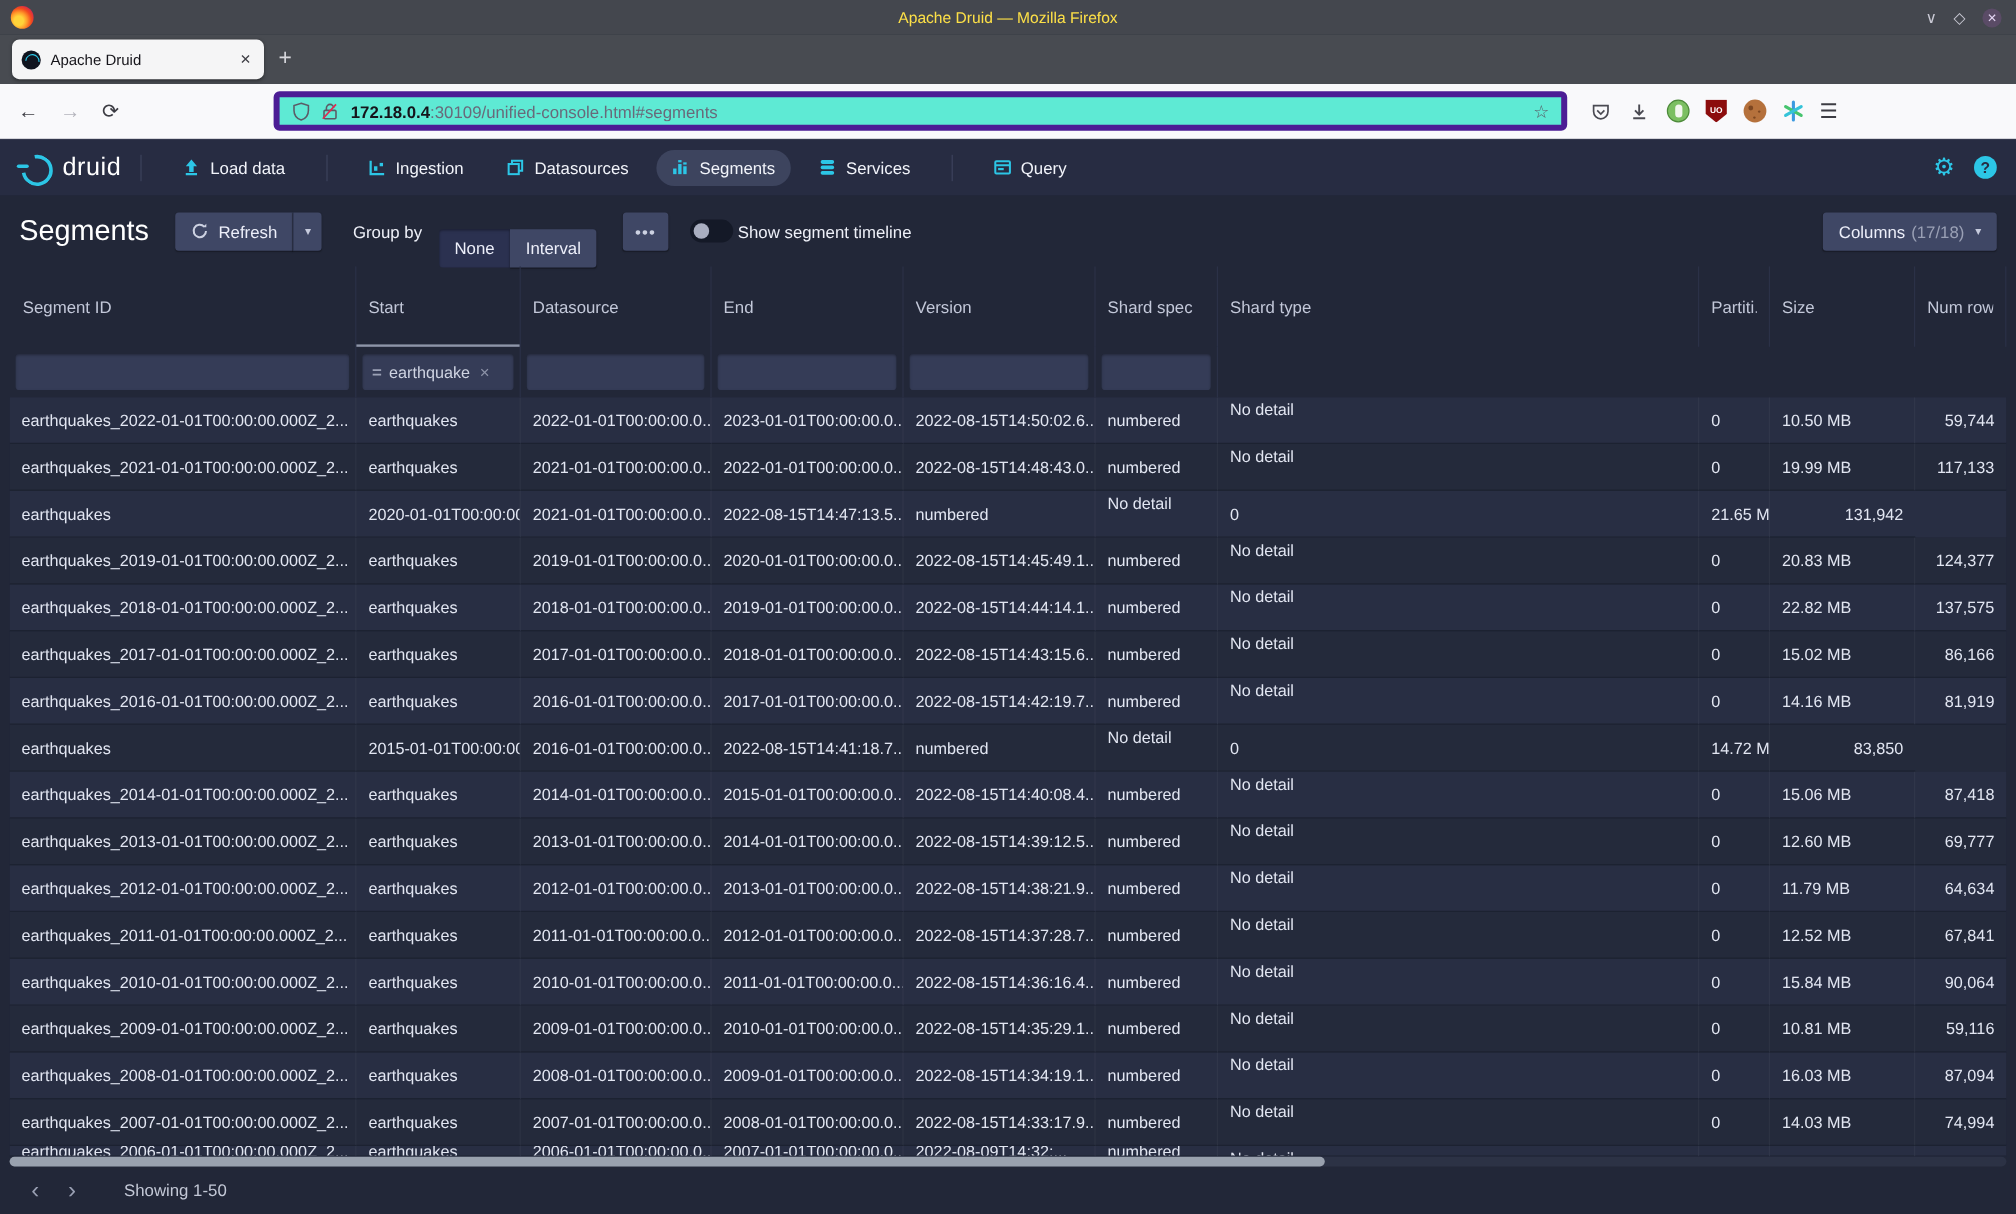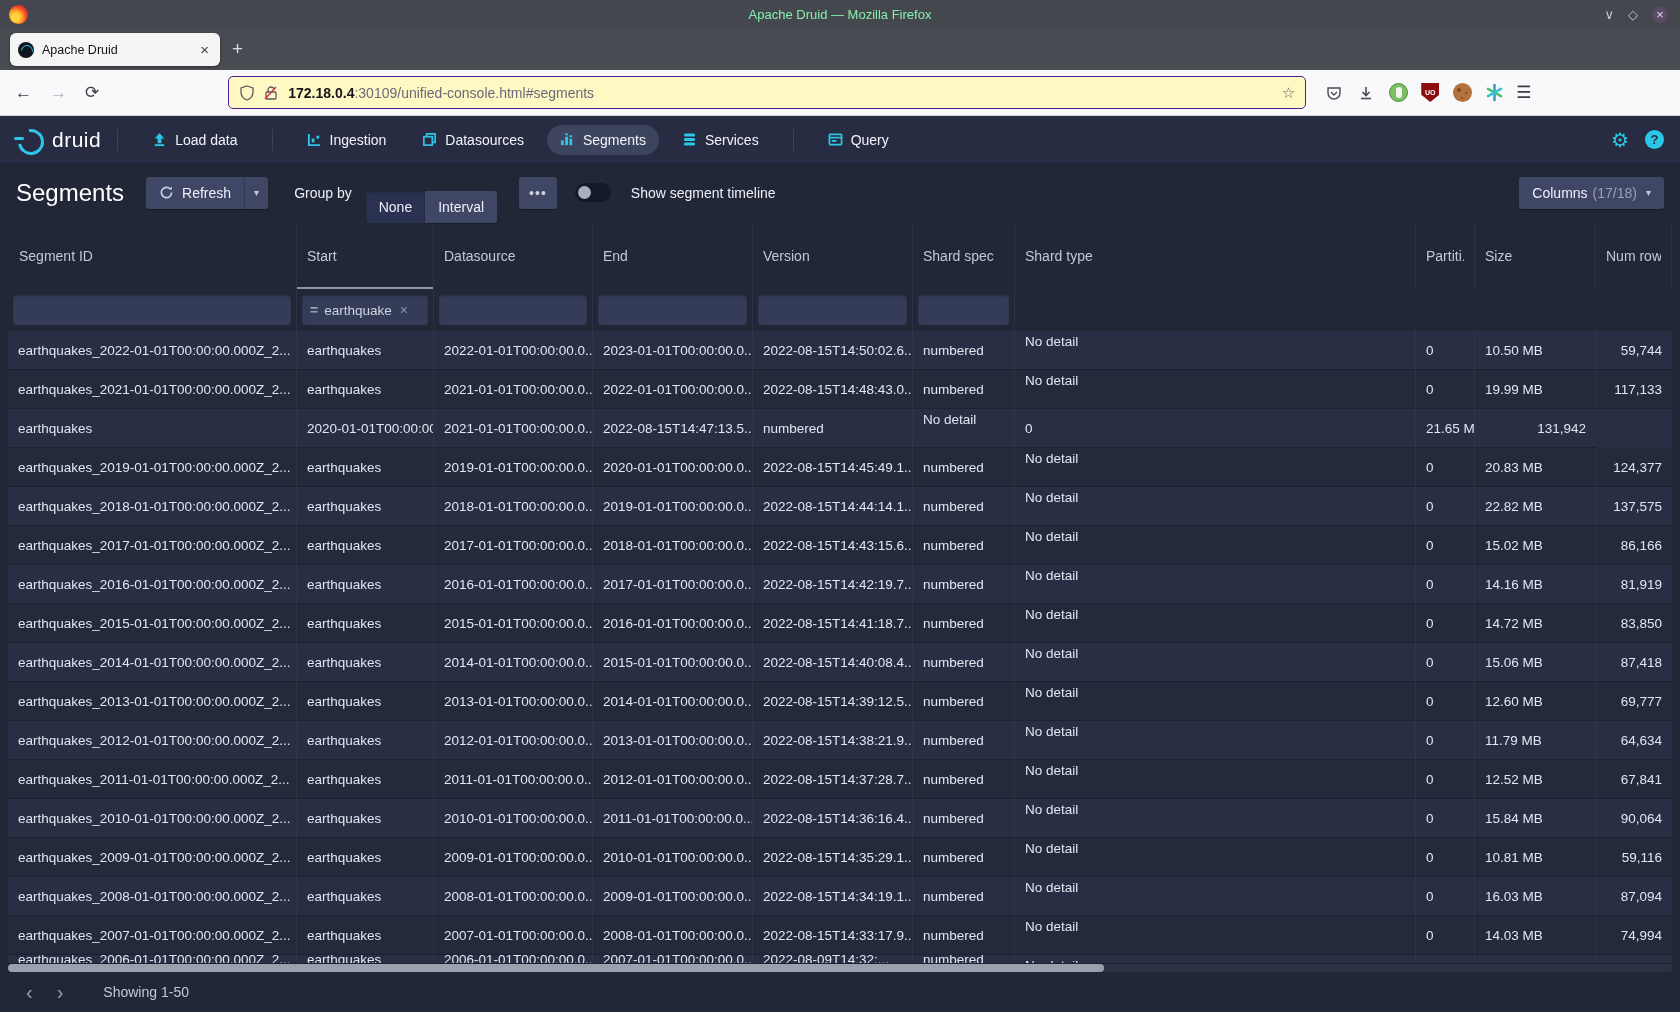--- a/index.html
+++ b/index.html
@@ -4,21 +4,21 @@
 <style>
   * { margin:0; padding:0; box-sizing:border-box; }
   html,body { width:1680px; height:1012px; overflow:hidden; }
   body { font-family:"Liberation Sans", sans-serif; background:#222738; }
   .window { width:1680px; height:1012px; display:flex; flex-direction:column; }
 
   
   .titlebar { height:29px; background:#44474e; display:flex; align-items:center; position:relative; flex:none; }
   .ff-logo { width:19px; height:19px; margin-left:9px; border-radius:50%;
     background:radial-gradient(circle at 35% 65%, #ffd43a 0 22%, #ff9a2a 40%, #f34a1e 60%, #b5007f 100%); }
-  .win-title { position:absolute; left:0; right:0; text-align:center; color:#86efac; font-size:13px; }
+  .win-title { position:absolute; left:0; right:0; text-align:center; color:#fde047; font-size:13px; }
   .win-controls { margin-left:auto; display:flex; align-items:center; gap:14px; padding-right:12px; z-index:2; }
   .win-controls span { color:#c9c9d4; font-size:13px; line-height:1; cursor:default; }
   .wc-close { width:16px; height:16px; border-radius:50%; background:#5a4b66; color:#e6d8f5 !important;
     display:flex; align-items:center; justify-content:center; font-size:11px; }
 
   
   .tabstrip { height:41px; background:#484b51; display:flex; align-items:flex-end; flex:none; }
   .tab { width:210px; height:33px; margin:0 0 4px 10px; background:#f5f5f6; border-radius:6px;
     display:flex; align-items:center; padding:0 8px; box-shadow:0 1px 3px rgba(0,0,0,.35); }
   .tab-favicon { width:16px; height:16px; border-radius:50%; background:#10141f; position:relative; flex:none; }
@@ -26,21 +26,21 @@
     border:1.6px solid #2cc6e6; border-radius:50%; border-left-color:transparent; border-bottom-color:transparent; transform:rotate(-40deg); }
   .tab-title { margin-left:8px; font-size:12.5px; color:#15141a; flex:1; white-space:nowrap; overflow:hidden; }
   .tab-close { color:#3f3f46; font-size:15px; padding:0 3px; border-radius:3px; }
   .newtab { color:#d8d8dd; font-size:19px; margin:0 0 10px 12px; }
 
   
   .toolbar { height:46px; background:#f9f9fb; display:flex; align-items:center; flex:none; border-bottom:1px solid #d4d4da; }
   .nav-btn { font-size:17px; color:#3c3c43; padding:4px 9px; border-radius:4px; }
   .nav-btn.fwd { color:#b4b4bc; }
   .toolbar .spacer1 { width:6px; }
-  .urlbar { margin-left:120px; width:1078px; height:33px; background:#fef9c3; border:1px solid #4c1d95;
+  .urlbar { margin-left:120px; width:1078px; height:33px; background:#5eead4; border:5px solid #4c1d95;
     border-radius:5px; display:flex; align-items:center; padding:0 10px; }
   .urlbar svg { flex:none; }
   .url-text { margin-left:9px; font-size:14px; color:#15141a; flex:1; white-space:nowrap; overflow:hidden; }
   .url-text .dim { color:#69697a; }
   .star { color:#5b5b66; font-size:15px; }
   .ext-icons { display:flex; align-items:center; gap:12px; margin-left:18px; }
   .exticon { width:20px; height:20px; display:flex; align-items:center; justify-content:center; }
   .badger { width:19px; height:19px; border-radius:50%; background:#7cbf62; border:1px solid #4d8a3a; position:relative; }
   .badger::after{ content:""; position:absolute; left:6px; top:3px; width:6px; height:11px; background:#f2f6ee; border-radius:3px; }
   .ublock { width:18px; height:19px; background:#8c0d0d; clip-path:polygon(0 0,100% 0,100% 62%,50% 100%,0 62%);
@@ -77,21 +77,21 @@
   .btn-caret { padding:0 9px; border-left:1px solid #333a55; border-radius:0 3px 3px 0; margin-left:0; }
   .refresh-btn { border-radius:3px 0 0 3px; }
   .caret { font-size:10px; color:#c6cbdd; }
   .groupby-label { color:#eef0f8; font-size:14px; margin:0 14px 0 26px; }
   .seg-group { display:flex;margin-top:28px; }
   .btn.dark { background:#2b3150; box-shadow:inset 0 1px 2px rgba(0,0,0,.35); border-radius:3px 0 0 3px; }
   .btn.interval { border-radius:0 3px 3px 0; }
   .btn.dots { margin-left:22px; padding:0 10px; letter-spacing:1px; color:#cdd2e2; }
   .toggle { margin-left:18px; width:36px; height:19px; border-radius:10px; background:#141927; position:relative; }
   .toggle-knob { position:absolute; left:3px; top:3px; width:13px; height:13px; border-radius:50%; background:#a9aec0; }
-  .toggle-label { color:#eef0f8; font-size:14px; margin-left:20px; }
+  .toggle-label { color:#eef0f8; font-size:14px; margin-left:4px; }
   .columns-btn { margin-left:auto; }
   .columns-count { color:#9aa0b5; margin-left:5px; }
   .columns-btn .caret { margin-left:9px; }
 
   
   .table { flex:1; min-height:0; display:flex; flex-direction:column; padding:0 8px; position:relative; }
   .grid { display:grid; grid-template-columns:289px 137px 159px 160px 160px 102px 401px 59px 121px minmax(0,1fr); }
   .thead { height:67px; flex:none; }
   .th { color:#c3c8d9; font-size:14px; display:flex; align-items:center; padding:0 10px;
     border-right:1px solid #2b3147; position:relative; }
@@ -440,21 +440,20 @@
             <div class="td">2016-01-01T00:00:00.0...</div>
             <div class="td">2017-01-01T00:00:00.0...</div>
             <div class="td">2022-08-15T14:42:19.7...</div>
             <div class="td">numbered</div>
             <div class="td top">No detail</div>
             <div class="td">0</div>
             <div class="td">14.16 MB</div>
             <div class="td right" style="border-right: none;">81,919</div>
           </div>
           <div class="grid trow even">
-            <div class="td">earthquakes_2015-01-01T00:00:00.000Z_2...</div>
             <div class="td">earthquakes</div>
             <div class="td">2015-01-01T00:00:00.0...</div>
             <div class="td">2016-01-01T00:00:00.0...</div>
             <div class="td">2022-08-15T14:41:18.7...</div>
             <div class="td">numbered</div>
             <div class="td top">No detail</div>
             <div class="td">0</div>
             <div class="td">14.72 MB</div>
             <div class="td right" style="border-right: none;">83,850</div>
           </div>

